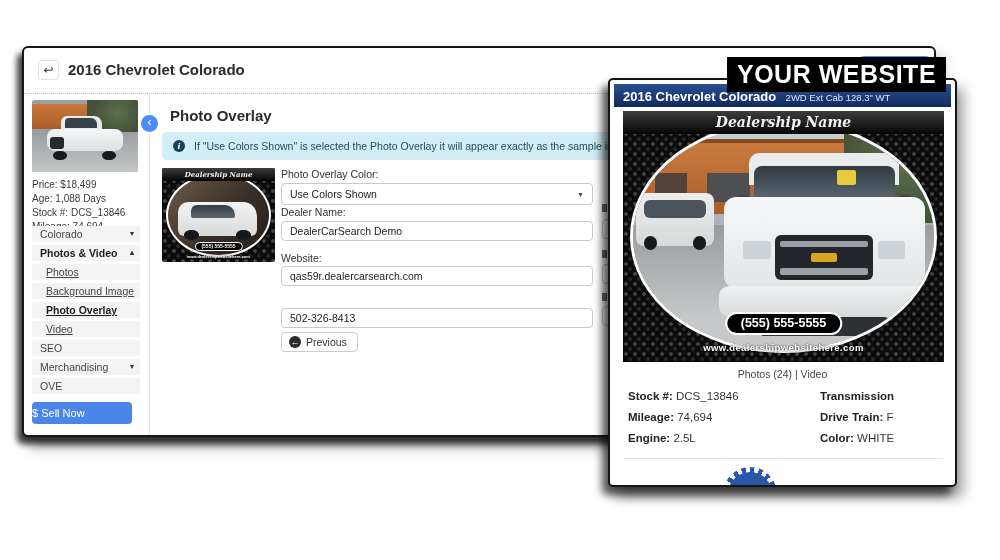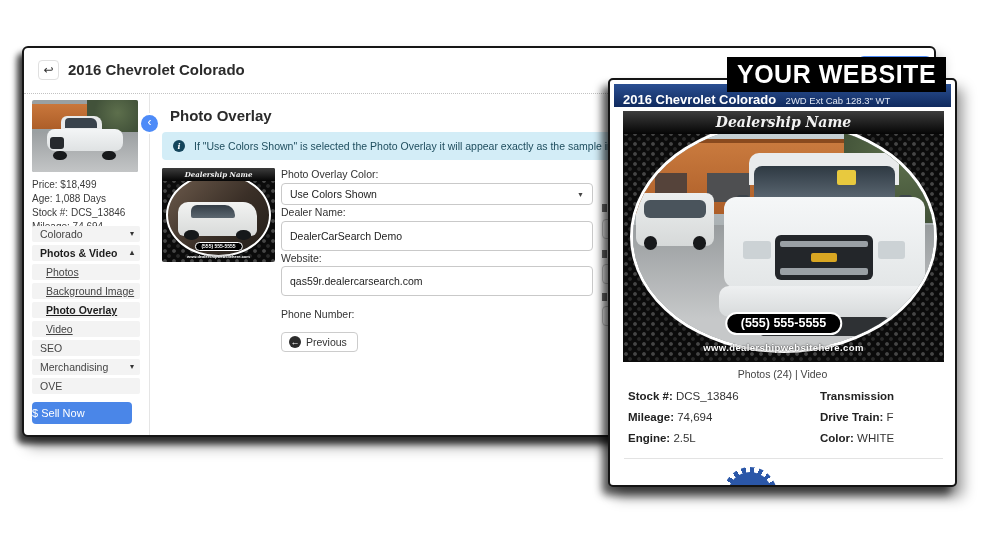--- a/index.html
+++ b/index.html
@@ -33,21 +33,21 @@
   .panel { position:absolute; left:126px; top:46px; right:0; bottom:0; background:#fff; border-radius:0 0 6px 0; }
   .collapse-btn { position:absolute; left:-9px; top:21px; width:17px; height:17px; border-radius:50%; background:#4d8bf8;
                   color:#fff; font-size:12px; line-height:15px; text-align:center; cursor:pointer; box-shadow:0 0 0 2px #fff; z-index:2; }
   .panel-title { position:absolute; left:20px; top:13px; font-size:15px; font-weight:bold; color:#2b2b2b; }
   .alert { position:absolute; left:12px; top:38px; width:764px; height:28px; background:#d3edf7; border-radius:4px;
            font-size:10.5px; color:#1e4d5e; line-height:28px; padding-left:32px; white-space:nowrap; overflow:hidden; }
   .alert-icon { position:absolute; left:11px; top:8px; width:12px; height:12px; border-radius:50%; background:#14455c;
                 color:#fff; font-size:8px; font-weight:bold; text-align:center; line-height:12px; font-family:"DejaVu Serif",serif; font-style:italic; }
 
   .field-label { position:absolute; left:131px; font-size:10.5px; color:#333; }
-  .text-input { position:absolute; left:131px; width:312px; height:30px; border:1px solid #c9c9c9; border-radius:4px;
+  .text-input { position:absolute; left:131px; width:312px; height:20px; border:1px solid #c9c9c9; border-radius:4px;
                 font-size:10.5px; color:#222; padding:0 8px; font-family:"Liberation Sans",sans-serif; background:#fff; }
   .select { position:absolute; left:131px; width:312px; height:22px; border:1px solid #c9c9c9; border-radius:4px;
             font-size:10.5px; color:#222; line-height:20px; padding:0 8px; background:#fff; cursor:pointer; }
   .select .sel-caret { position:absolute; right:8px; top:1px; font-size:7px; color:#444; }
   .prev-btn { position:absolute; left:131px; top:238px; height:20px; border:1px solid #ccc; border-radius:4px; background:#fff;
               font-size:10.5px; color:#333; line-height:18px; padding:0 10px 0 24px; cursor:pointer; }
   .prev-ico { position:absolute; left:7px; top:3px; width:12px; height:12px; border-radius:50%; background:#2b2b2b;
               color:#fff; font-size:9px; line-height:12px; text-align:center; }
   .frag-label { position:absolute; left:452px; width:5px; height:8px; background:#6b6b6b; }
   .frag-input { position:absolute; left:452px; width:40px; height:20px; border:1px solid #c9c9c9; border-radius:4px; background:#fff; }
@@ -74,21 +74,21 @@
   .sample .site-line { bottom:3px; font-size:4px; }
   .sm-suv { position:absolute; left:10%; top:34%; width:78%; height:42%; background:linear-gradient(#f2f3f2,#d8dad9); border-radius:10px 14px 6px 6px; }
   .sm-glass { position:absolute; left:16%; top:8%; width:56%; height:38%; background:linear-gradient(#333d46,#5c6770); border-radius:6px 10px 2px 2px; }
   .sm-wheel { position:absolute; bottom:-12%; width:18%; height:28%; background:#15181a; border-radius:50%; }
 
   
   .popup { position:absolute; left:608px; top:78px; width:349px; height:409px; background:#fff; border:2px solid #141414;
            border-radius:5px; z-index:5; overflow:hidden;
            box-shadow:-6px 8px 8px rgba(0,0,0,.65), 6px 10px 14px rgba(0,0,0,.4); }
   .popup-header { position:absolute; top:4px; left:4px; right:4px; height:23px; background:linear-gradient(#2a4f92,#102a5e);
-                  color:#fff; line-height:29px; padding-left:9px; white-space:nowrap; overflow:hidden; }
+                  color:#fff; line-height:23px; padding-left:9px; white-space:nowrap; overflow:hidden; }
   .ph-title { font-size:13px; font-weight:bold; }
   .ph-sub { font-size:9.5px; margin-left:5px; color:#dfe6f2; }
   .photo { position:absolute; left:13px; top:31px; width:321px; height:251px; }
   .photo .oval { left:7px; right:7px; top:9px; bottom:9px; border:3px solid #fff; }
   .photo .banner { height:23px; font-size:14px; line-height:23px; }
   .photo .phone-pill { bottom:27px; font-size:12.5px; line-height:17px; padding:1px 14px; }
   .photo .site-line { bottom:9px; font-size:9.5px; letter-spacing:.4px; }
 
   
   .sc { position:absolute; inset:0; background:linear-gradient(#c9d3d7,#b3bcc0 30%,#a7acae 52%,#babdbe); }
@@ -241,20 +241,21 @@
       <span class="sel-caret">▼</span>
     </div>
 
     <div class="field-label" style="top:112px">Dealer Name:</div>
     <input class="text-input" style="top: 127px;" readonly="" value="DealerCarSearch Demo">
 
     <div class="field-label" style="top:158px">Website:</div>
     <input class="text-input" style="top: 172px;" readonly="" value="qas59r.dealercarsearch.com">
 
     <div class="field-label" style="top:214px">Phone Number:</div>
+    <input class="text-input" style="top: 214px;" readonly="" value="502-326-8413">
 
     <div class="prev-btn">
       <span class="prev-ico">←</span>
       <span>Previous</span>
     </div>
 
     <div class="frag-label" style="top:110px"></div>
     <div class="frag-input" style="top:125px"></div>
     <div class="frag-label" style="top:156px"></div>
     <div class="frag-input" style="top:170px"></div>

